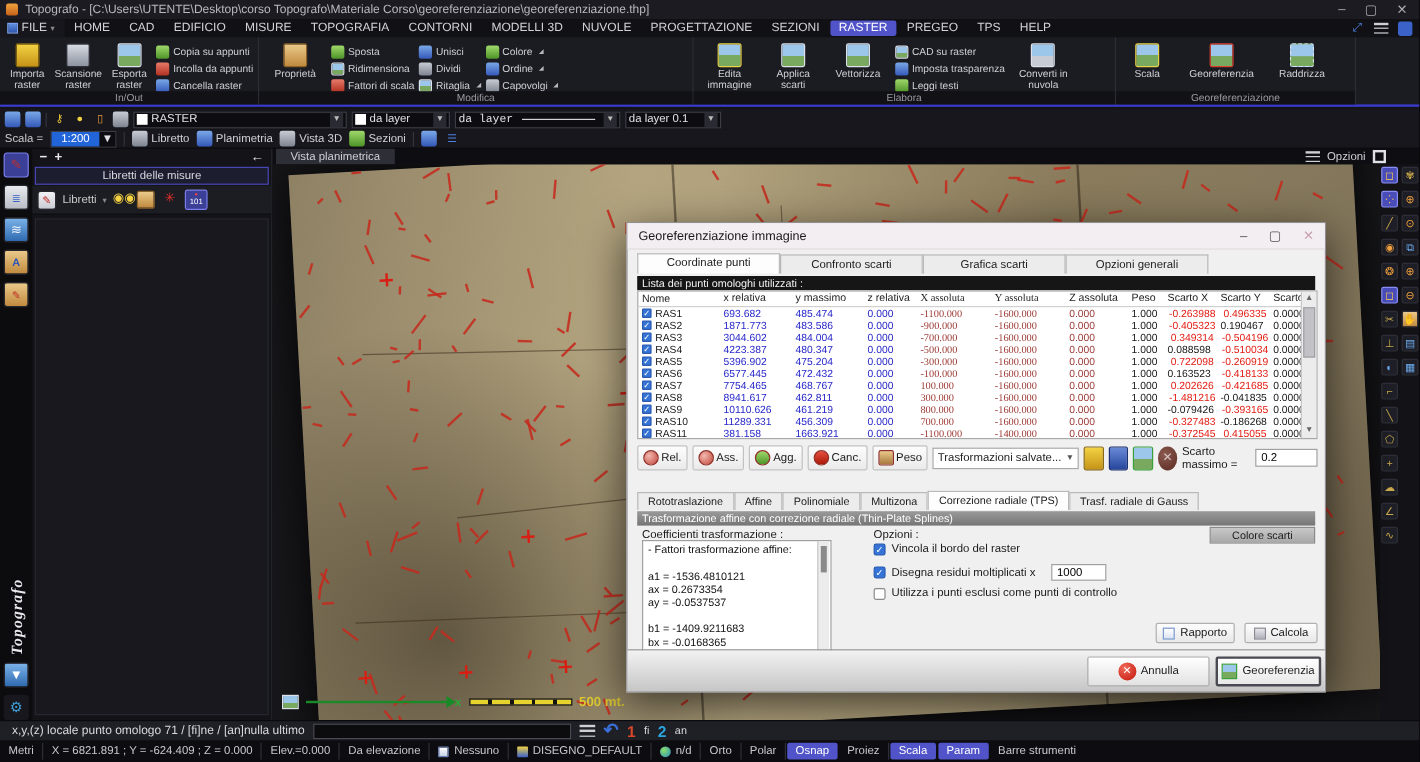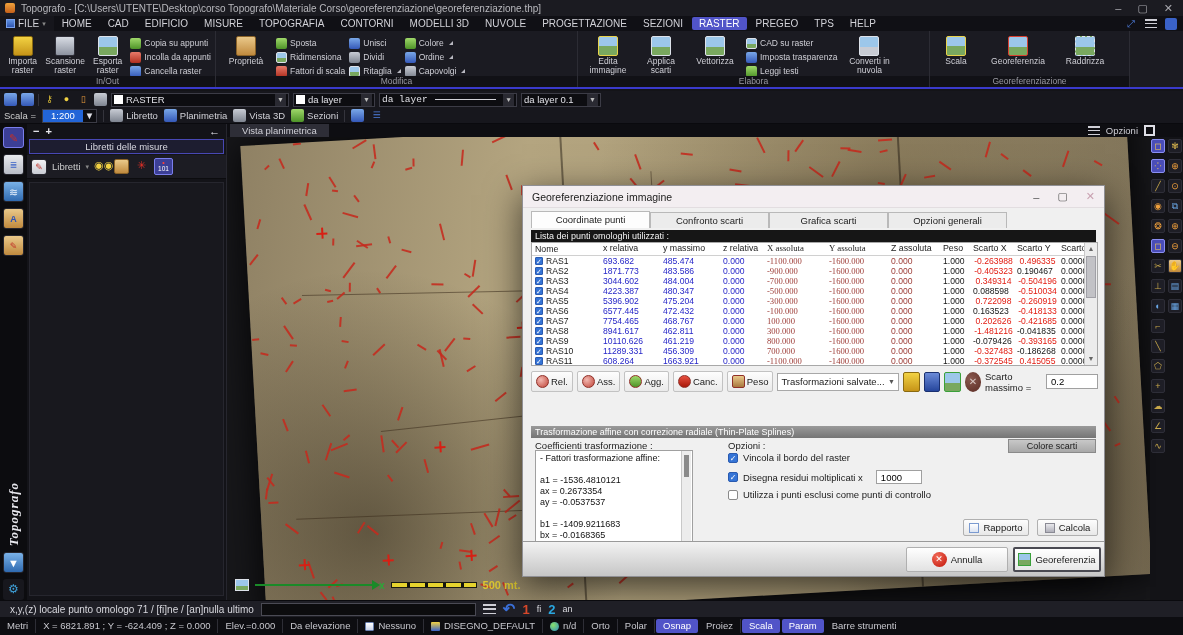--- a/index.html
+++ b/index.html
@@ -1037,21 +1037,21 @@
             <span class="tcell col7 c-sc">1.000</span>
             <span class="tcell col8 c-sc red">-0.327483</span>
             <span class="tcell col9 c-sc">-0.186268</span>
             <span class="tcell col10 c-sc">0.000000</span>
           </div>
           <div class="trow">
             <span class="tcell col0">
               <span class="cb">✓</span>
               <span>RAS11</span>
             </span>
-            <span class="tcell col1 c-rel">608.264</span>
+            <span class="tcell col1 c-rel">381.158</span>
             <span class="tcell col2 c-rel">1663.921</span>
             <span class="tcell col3 c-rel">0.000</span>
             <span class="tcell col4 c-abs">-1100.000</span>
             <span class="tcell col5 c-abs">-1400.000</span>
             <span class="tcell col6 c-abs">0.000</span>
             <span class="tcell col7 c-sc">1.000</span>
             <span class="tcell col8 c-sc red">-0.372545</span>
             <span class="tcell col9 c-sc red">0.415055</span>
             <span class="tcell col10 c-sc">0.000000</span>
           </div>
@@ -1091,20 +1091,28 @@
       <span class="ib ib-folder"></span>
       <span class="ib ib-save"></span>
       <span class="ib ib-pic"></span>
       <span class="ib ib-x">✕</span>
       <span class="scarto-max">
         <span>Scarto massimo =</span>
         <input class="scarto-input" value="0.2" style="">
       </span>
     </div>
 
+    <div class="trans-tabs">
+      <span class="ttab">Rototraslazione</span>
+      <span class="ttab">Affine</span>
+      <span class="ttab">Polinomiale</span>
+      <span class="ttab">Multizona</span>
+      <span class="ttab active">Correzione radiale (TPS)</span>
+      <span class="ttab">Trasf. radiale di Gauss</span>
+    </div>
     <div class="graybar">Trasformazione affine con correzione radiale (Thin-Plate Splines)</div>
     <div class="colore-btn">Colore scarti</div>
 
     <div class="coeff-label">Coefficienti trasformazione :</div>
     <div class="coeff-box">- Fattori trasformazione affine:
 
 a1 = -1536.4810121
 ax = 0.2673354
 ay = -0.0537537
 

